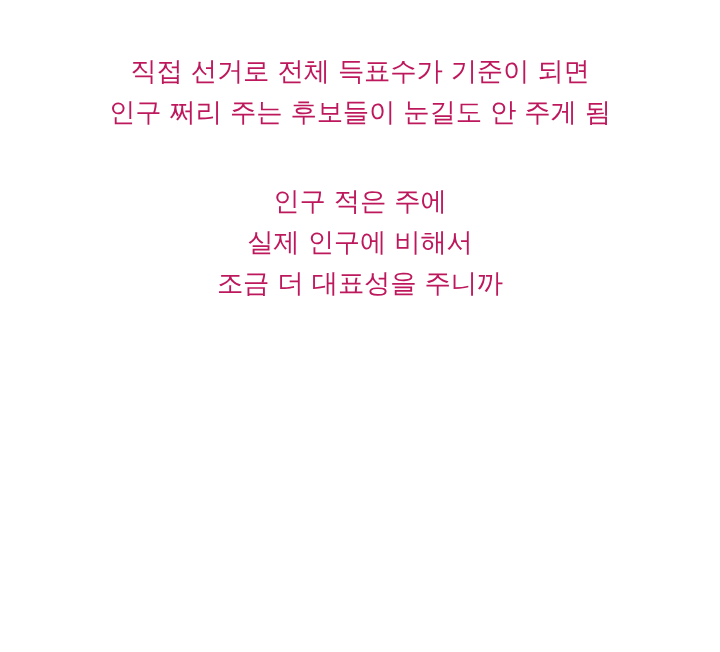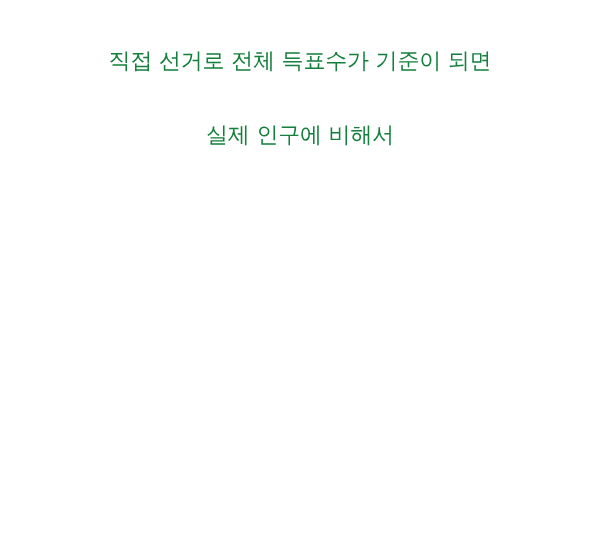--- a/index.html
+++ b/index.html
@@ -22,45 +22,48 @@
     align-items: center;
     justify-content: flex-start;
     padding-top: 44px;
     background: #ffffff;
   }
   .block {
     width: 100%;
     text-align: center;
   }
   .line {
-    color: #15803d;
+    color: #be185d;
     font-size: 22px;
     line-height: 34px;
     letter-spacing: -0.2px;
     white-space: pre;
     text-align: center;
   }
   .spacer-lg {
     height: 40px;
   }
   .spacer-md {
     height: 38px;
   }
 </style>
 </head>
 <body>
 
 <div class="page">
 
   <div class="block">
     <div class="line">직접 선거로 전체 득표수가 기준이 되면</div>
+    <div class="line">인구 쩌리 주는 후보들이 눈길도 안 주게 됨</div>
   </div>
 
   <div class="spacer-lg"></div>
 
   <div class="block">
+    <div class="line">인구 적은 주에</div>
     <div class="line">실제 인구에 비해서</div>
+    <div class="line">조금 더 대표성을 주니까</div>
   </div>
 
   <div class="spacer-md"></div>
 
 
 </div>
 
 </body></html>

